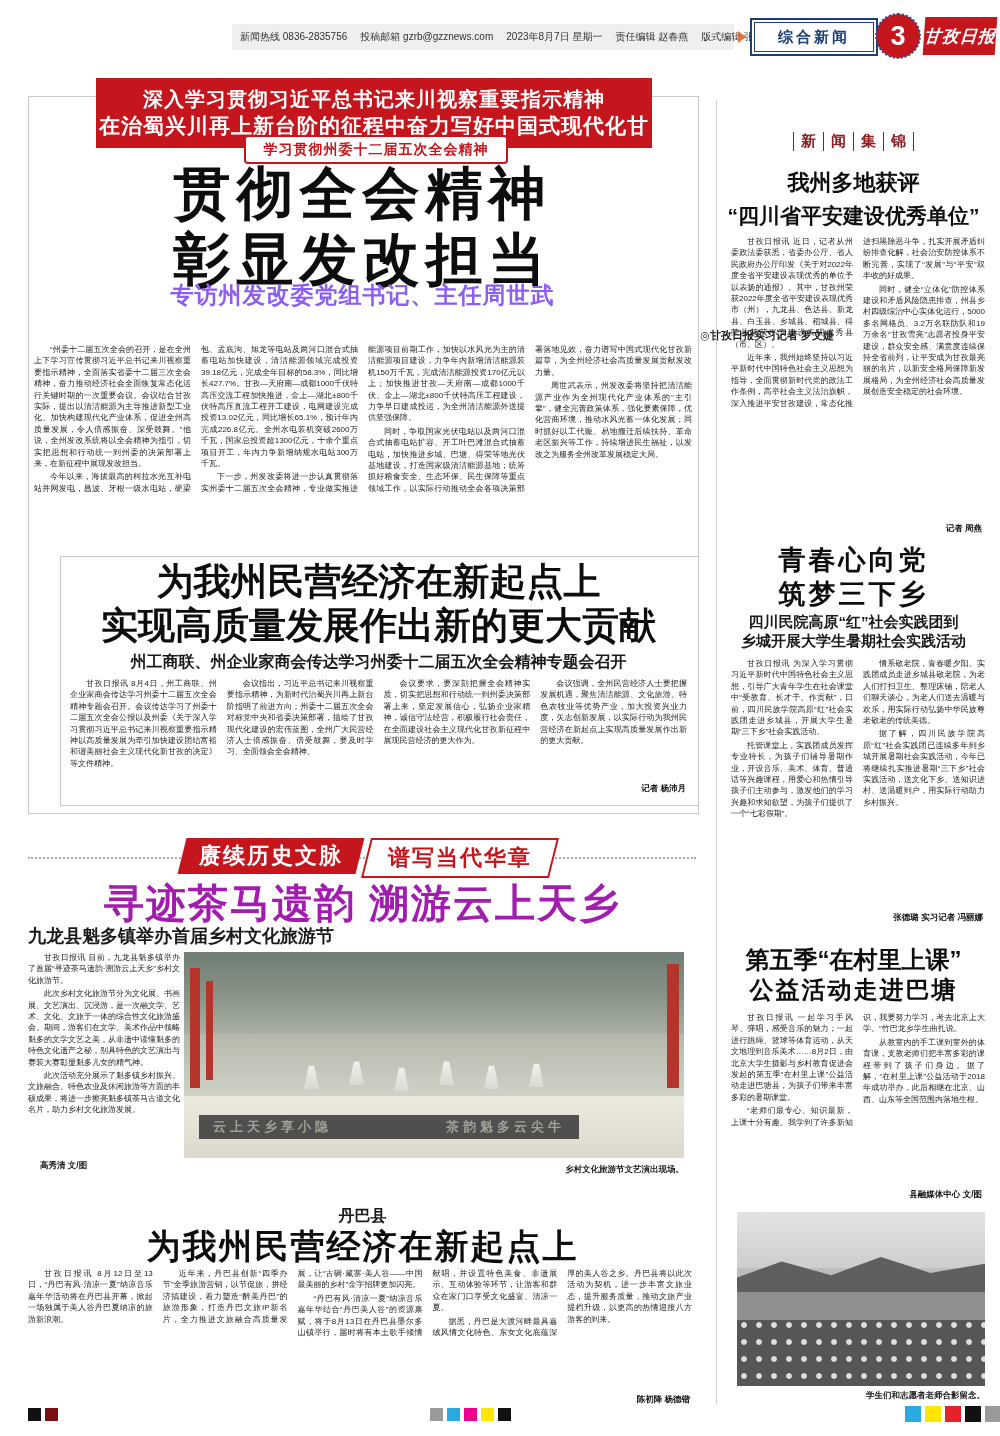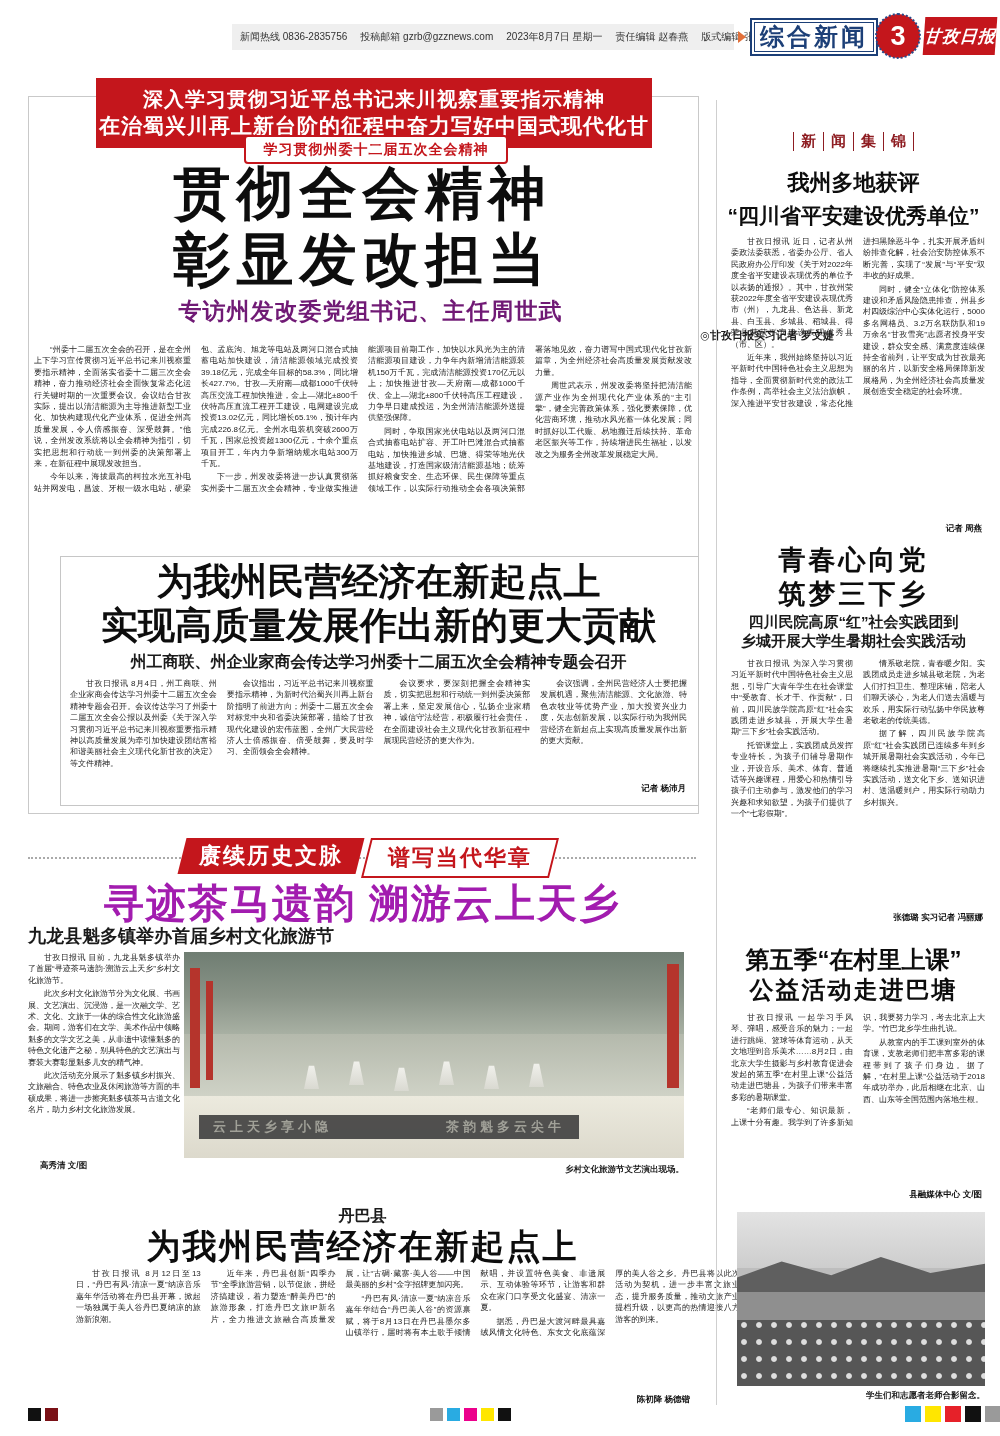--- a/index.html
+++ b/index.html
@@ -9,47 +9,47 @@
 
   
   .hdr-strip{left:232px;top:24px;width:502px;height:26px;background:#efefef;
              display:flex;align-items:center;gap:13px;padding:0 8px;box-sizing:border-box;
              font-size:10px;color:#333;white-space:nowrap;}
   .hdr-arrow{left:738px;top:31px;width:0;height:0;border-top:6px solid transparent;
              border-bottom:6px solid transparent;border-left:8px solid #e2703a;}
   .section-box{left:750px;top:18px;width:124px;height:34px;background:#fff;
                border:2px solid #1c3f77;box-shadow:inset 0 0 0 2px #fff,inset 0 0 0 3px #1c3f77;
                display:flex;align-items:center;justify-content:center;
-               font-size:24px;font-weight:900;color:#1c3f77;letter-spacing:3px;}
+               font-size:15px;font-weight:900;color:#1c3f77;letter-spacing:3px;}
   .seal{left:876px;top:14px;width:44px;height:44px;border-radius:50%;background:#c4161c;
         outline:2px dotted #2a4a8a;outline-offset:-1px;display:flex;align-items:center;justify-content:center;
         font-size:27px;font-weight:900;color:#fff;}
   .masthead{left:924px;top:17px;width:72px;height:38px;background:#c4161c;
             display:flex;align-items:center;justify-content:center;color:#fff;
             font-size:17px;font-weight:900;font-style:italic;transform:skewX(-4deg);letter-spacing:1px;}
 
   
   .left-box{left:28px;top:96px;width:669px;height:716px;border:1px solid #c9c9c9;}
   .red-banner{left:96px;top:78px;width:556px;height:70px;background:#c4161c;color:#fff;
               text-align:center;font-weight:900;padding-top:8px;box-sizing:border-box;}
   .red-banner .l1{font-size:20px;line-height:26px;letter-spacing:1px;}
   .red-banner .l2{font-size:21px;line-height:28px;letter-spacing:1px;}
   .banner-tag{left:244px;top:135px;width:260px;height:25px;background:#fff;border:2px solid #c4161c;
               border-radius:4px;display:flex;align-items:center;justify-content:center;
               font-size:14px;font-weight:900;color:#c4161c;letter-spacing:1px;}
   .main-title{left:28px;top:160px;width:669px;text-align:center;font-size:57px;line-height:66px;
               font-weight:900;color:#0d0d0d;letter-spacing:6px;}
-  .main-sub{left:28px;top:296px;width:669px;text-align:center;font-size:23px;font-weight:600;color:#701a75;letter-spacing:1px;padding-left:8px;}
+  .main-sub{left:28px;top:280px;width:669px;text-align:center;font-size:23px;font-weight:600;color:#8b5cf6;letter-spacing:1px;}
   .main-byline{left:28px;top:328px;width:806px;text-align:right;font-size:11px;font-weight:700;}
 
   .body-cols{column-gap:10px;overflow:hidden;}
   .body-cols p{margin:0 0 2px 0;text-indent:2em;font-size:8px;line-height:11.4px;text-align:justify;color:#1c1c1c;}
   .cols-4{column-count:4;}
   .cols-2{column-count:2;}
-  .cols-5{column-count:5;margin-left:48px;}
+  .cols-5{column-count:5;}
   .main-body{left:34px;top:344px;width:658px;height:206px;}
 
   .econ-box{left:60px;top:556px;width:637px;height:248px;border:1px solid #c6c6c6;}
   .econ-title{left:60px;top:560px;width:637px;text-align:center;font-size:37px;line-height:44px;font-weight:900;color:#0d0d0d;}
   .econ-sub{left:60px;top:652px;width:637px;text-align:center;font-size:16px;font-weight:600;}
   .econ-body{left:70px;top:678px;width:617px;height:118px;}
   .reporter{font-size:8.5px;font-weight:700;text-align:right;color:#111;}
 
   
   .dotline{left:28px;top:857px;width:668px;border-top:2px dotted #aaa;}

